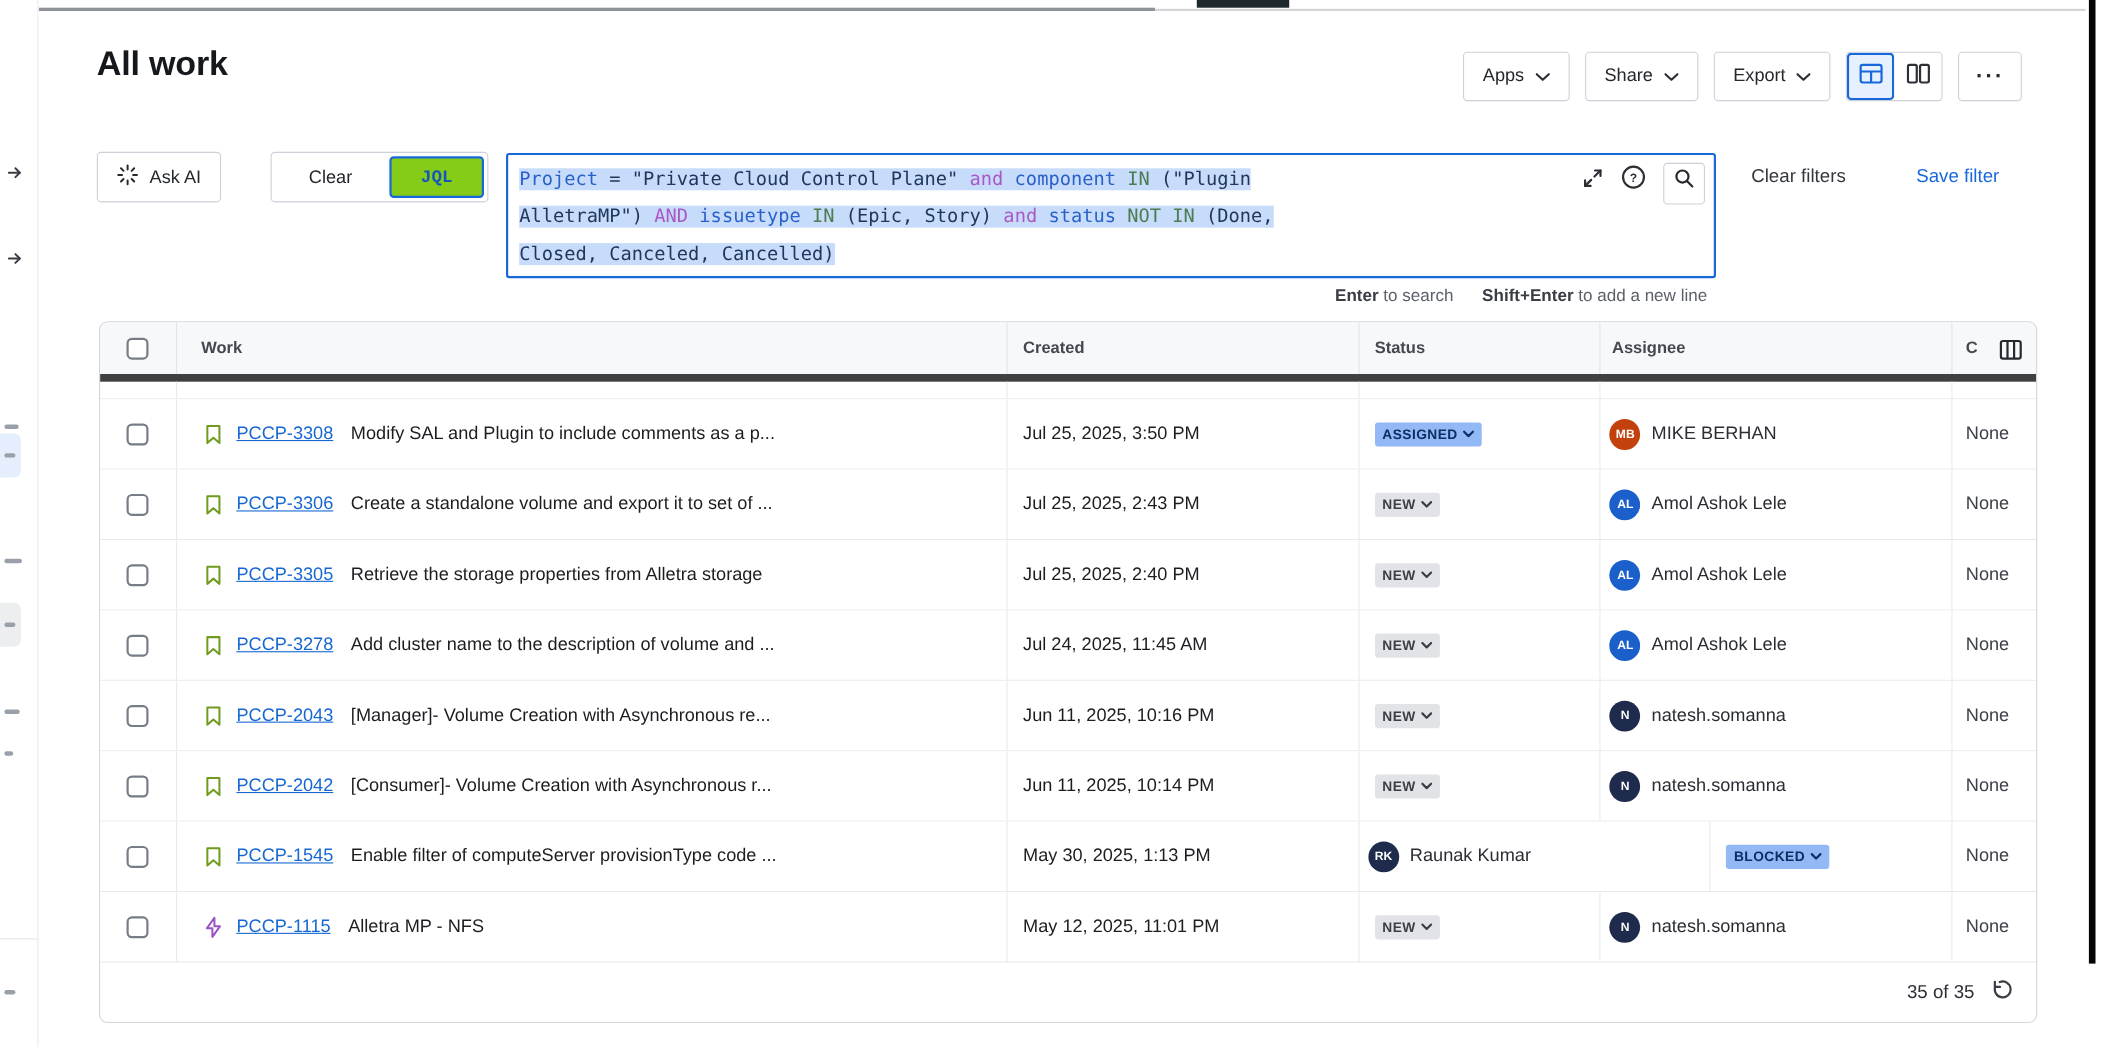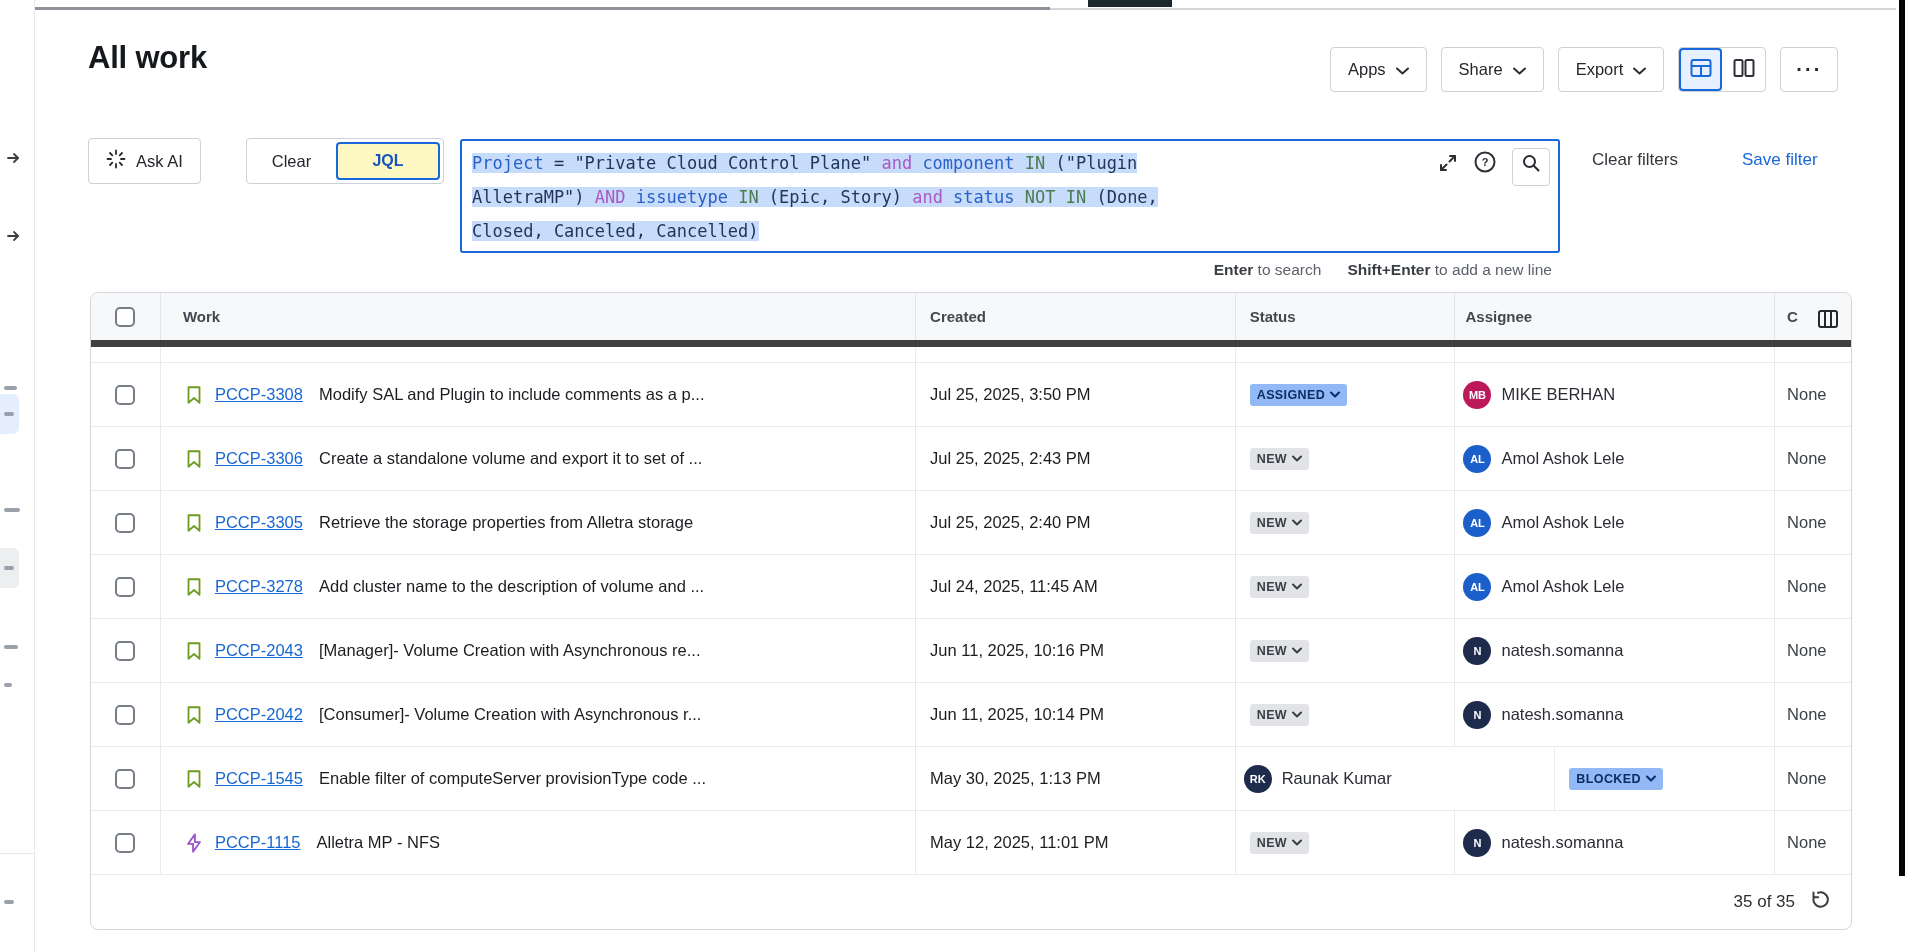--- a/index.html
+++ b/index.html
@@ -34,23 +34,23 @@
   .vg-seg { width:43px; height:43px; display:flex; align-items:center; justify-content:center; cursor:pointer; }
   .vg-seg.sel { background:#e7f0fe; box-shadow: inset 0 0 0 2px #1868db; border-radius:4px; }
   .btn-more { justify-content:center; width:58px; padding:0; font-size:20px; font-weight:700; letter-spacing:2px; }
 
   
   .ask-ai { position:absolute; left:88px; top:138px; height:46px; }
   .mode-group { position:absolute; left:246px; top:138px; width:198px; height:46px;
                 border:1px solid #ccd0d8; border-radius:4px; background:#fff;
                 display:flex; align-items:center; }
   .mode-basic { flex:1; text-align:center; font-size:16.5px; font-weight:500; color:#24272c; cursor:pointer; }
-  .mode-jql { width:104px; height:38px; margin-right:3px; border:2px solid #1868db; border-radius:4px;
-              background:#fef9c3; color:#1656bb; font-weight:600; font-size:16px;
-              display:flex; align-items:center; justify-content:center; cursor:pointer; }
+  .mode-jql { width:86px; height:38px; margin-right:3px; border:2px solid #1868db; border-radius:4px;
+              background:#84cc16; color:#1656bb; font-weight:600; font-size:16px;
+              display:flex; align-items:center; justify-content:center; cursor:pointer;font-family:Liberation Mono, monospace; }
 
   .jql-editor { position:absolute; left:460px; top:139px; width:1100px; height:114px;
                 border:2px solid #1868db; border-radius:3px; background:#fff;
                 padding:5px 10px; font-family:"DejaVu Sans Mono", monospace;
                 font-size:17px; line-height:34px; color:#22365c; cursor:text; }
   .jql-line { white-space:pre; }
   .sel { background:#c7dcfa; }
   .tf { color:#2a61c9; } .to { color:#a958c5; } .tk { color:#4b7d51; } .tv { color:#22365c; }
   .ed-icons { position:absolute; right:8px; top:7px; display:flex; align-items:center; gap:16px; }
   .search-btn { width:38px; height:38px; border:1px solid #ccd0d8; border-radius:4px; background:#fff;
@@ -89,21 +89,21 @@
   .key { color:#1767d2; font-size:16.5px; text-decoration:underline; margin-right:16px;
          white-space:nowrap; cursor:pointer; }
   .summary { color:#1b1d20; font-size:16.5px; white-space:nowrap; }
   .c-created { font-size:16.5px; color:#1b1d20; }
   .badge { display:inline-flex; align-items:center; gap:5px; padding:4px 7px; border-radius:3px;
            font-size:12.5px; font-weight:700; letter-spacing:0.4px; cursor:pointer; }
   .b-blue { background:#92b8f5; color:#0b2e63; }
   .b-gray { background:#e2e3e7; color:#3b3e44; }
   .avatar { width:28px; height:28px; border-radius:50%; color:#fff; font-size:11px; font-weight:700;
             display:flex; align-items:center; justify-content:center; margin:0 10px 0 8px; flex:none; }
-  .av-red { background:#be185d; } .av-blue { background:#1a5fca; } .av-navy { background:#1f2b4d; }
+  .av-red { background:#c2410c; } .av-blue { background:#1a5fca; } .av-navy { background:#1f2b4d; }
   .aname { font-size:16.5px; color:#2a2d33; white-space:nowrap; }
   .c-none { font-size:16.5px; color:#3d4149; }
   .tfoot { flex:1; display:flex; align-items:center; justify-content:flex-end;
            padding-right:22px; gap:12px; font-size:17px; color:#2c2f35; }
   .refresh { cursor:pointer; display:flex; align-items:center; }
 </style>
 </head>
 <body>
 
 <div id="screen">

